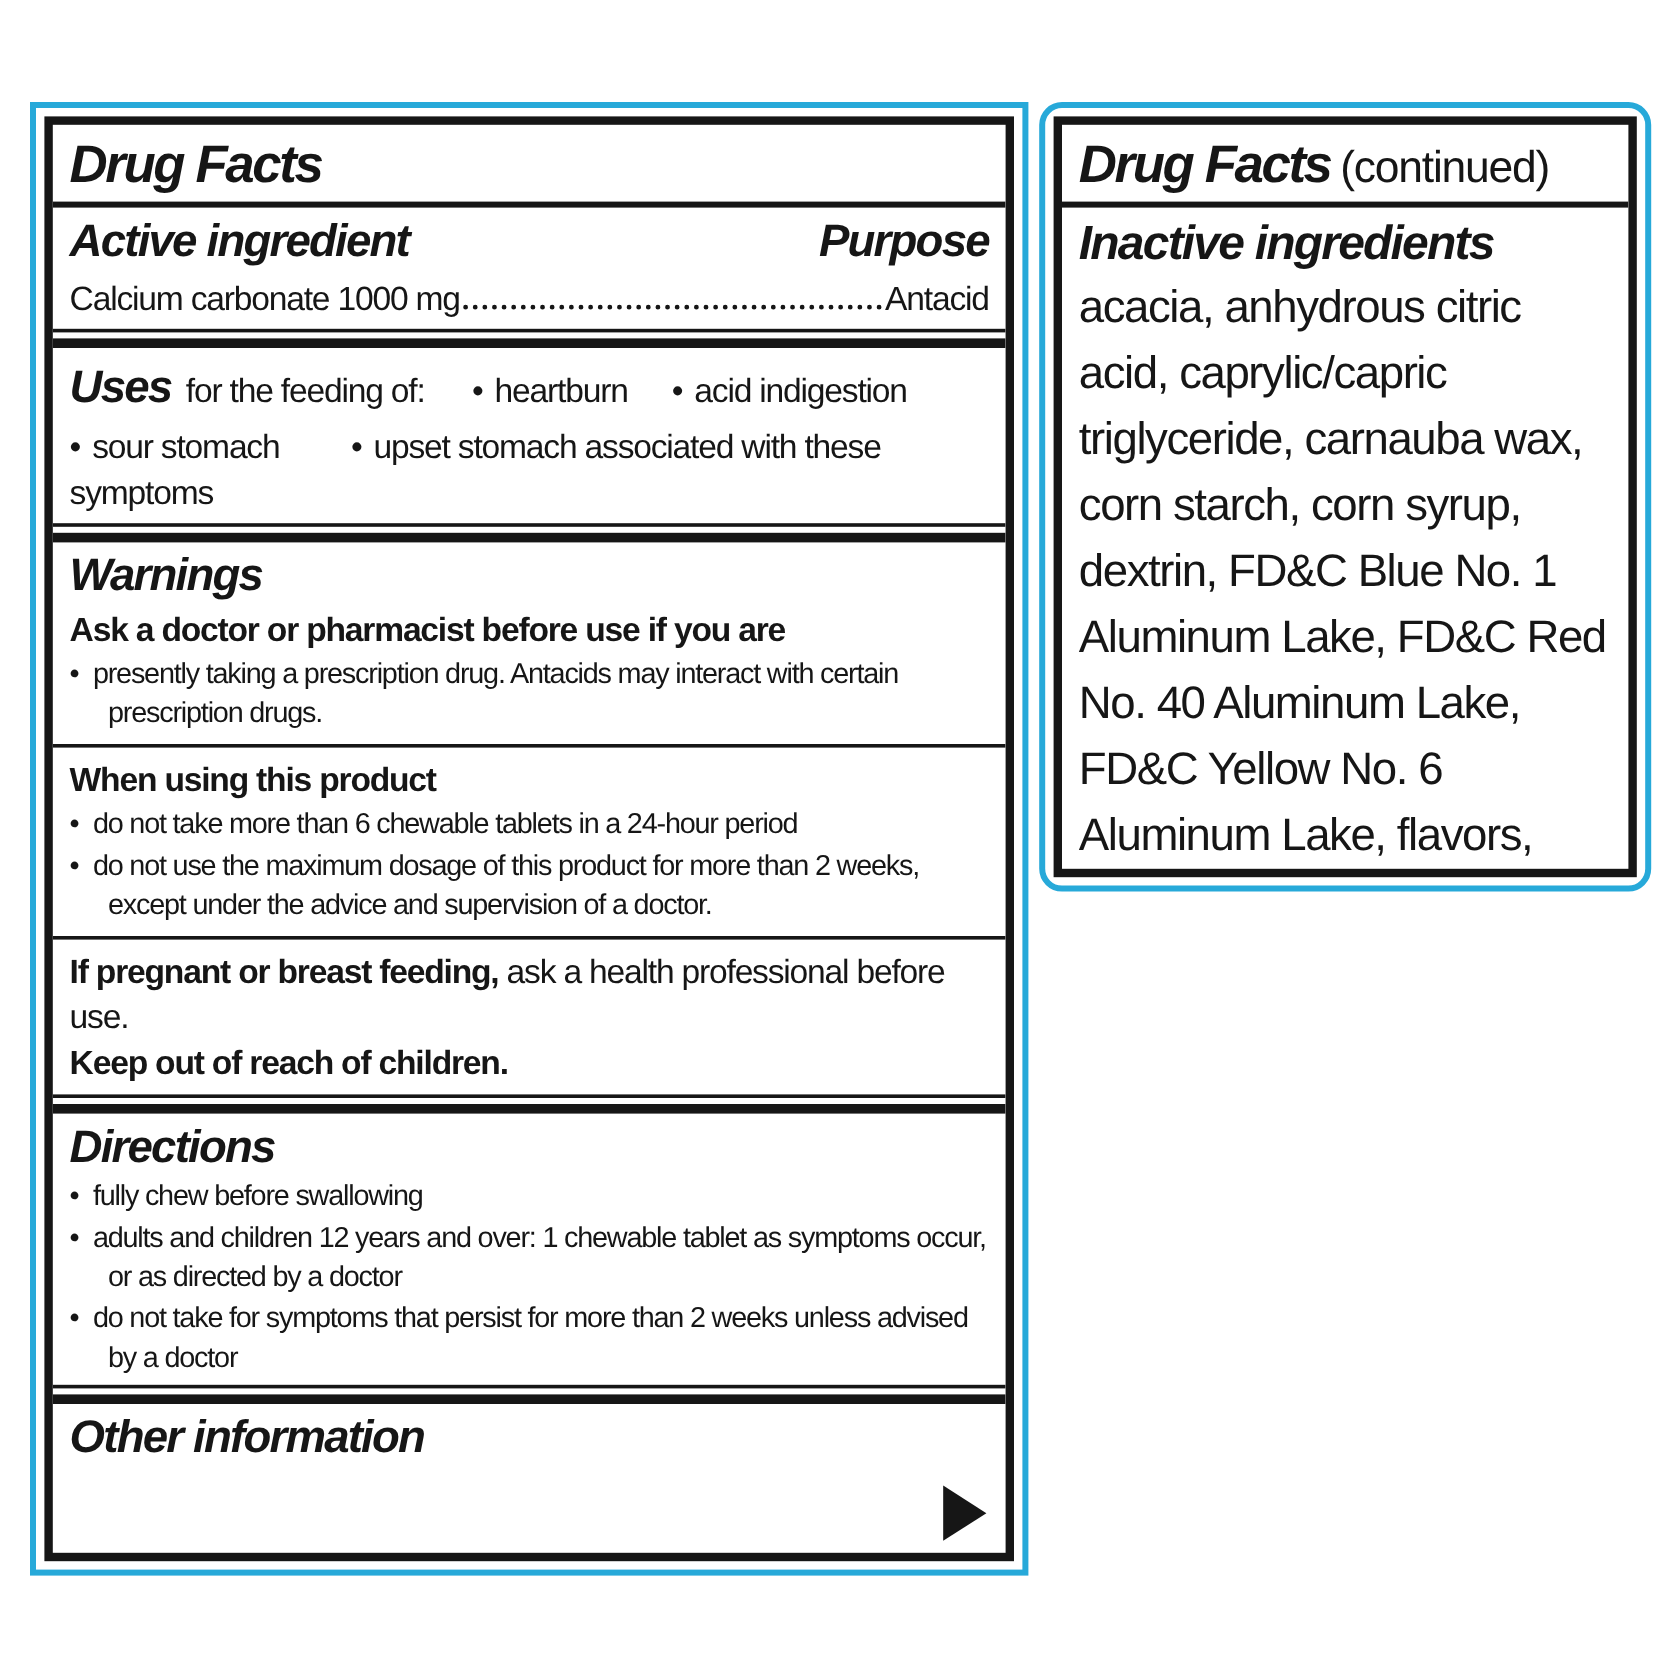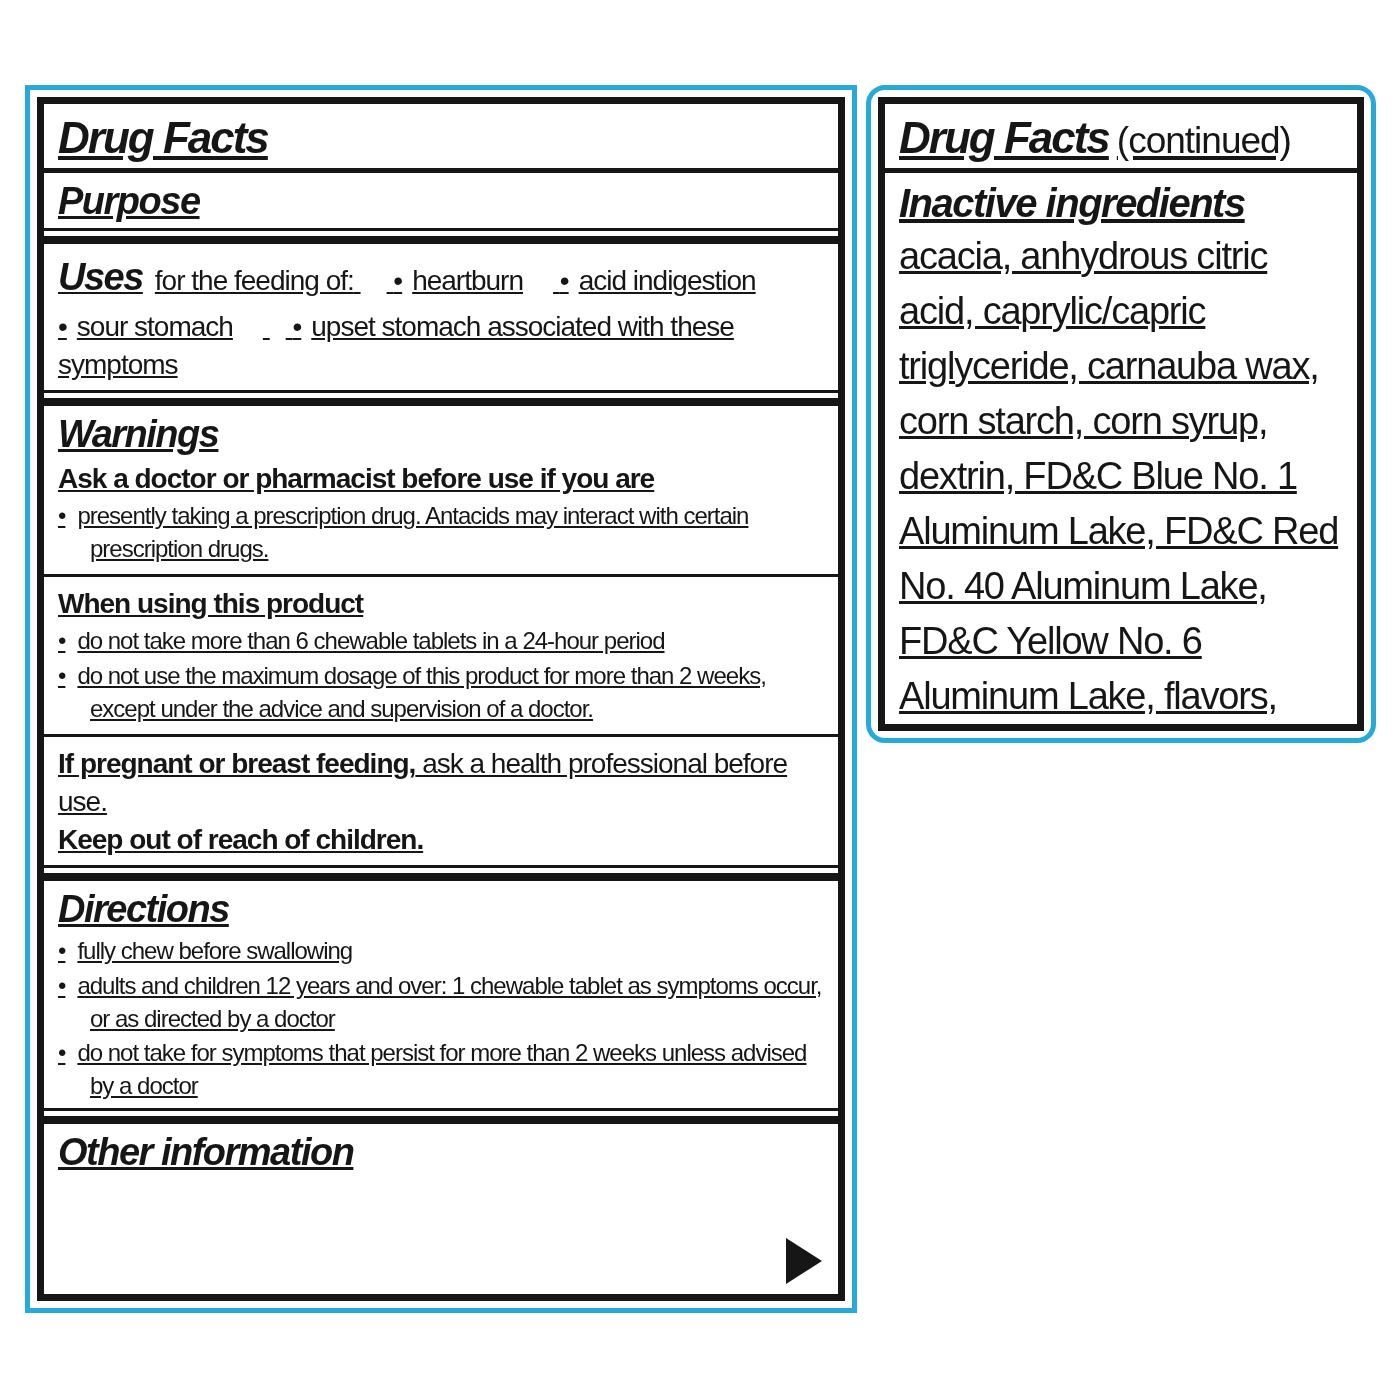--- a/index.html
+++ b/index.html
@@ -3,21 +3,21 @@
 <meta charset="utf-8">
 <style>
   html,body{margin:0;padding:0;}
   body{
     width:1400px;height:1400px;background:#ffffff;position:relative;
     font-family:"Liberation Sans",sans-serif;color:#161616;
     -webkit-font-smoothing:antialiased;
   }
   .panel-outer{
     position:absolute;box-sizing:border-box;background:#ffffff;
-    border:5px solid #27a9d9;padding:7px;text-decoration:underline;
+    border:5px solid #27a9d9;padding:7px;
   }
   #left-panel{left:25px;top:85px;width:832px;height:1228px;}
   #right-panel{left:866px;top:85px;width:510px;height:658px;border-radius:19px;}
   .panel-inner{
     box-sizing:border-box;width:100%;height:100%;background:#ffffff;
     border:7px solid #161616;padding:8px 14px 6px;position:relative;overflow:hidden;
   }
   
   .df-title{
     font-size:44px;font-weight:bold;font-style:italic;letter-spacing:-2px;
@@ -76,21 +76,27 @@
 <body>
 
 <div class="panel-outer" id="left-panel">
   <div class="panel-inner">
 
     <div class="df-title">Drug Facts</div>
     <div class="title-rule"></div>
 
     <div class="sect">
       <div class="ai-head-row">
+        <span class="h">Active ingredient</span>
         <span class="h">Purpose</span>
+      </div>
+      <div class="leader-row bodytxt">
+        <span>Calcium carbonate 1000 mg</span>
+        <span class="leader"></span>
+        <span>Antacid</span>
       </div>
     </div>
 
     <div class="sep">
         <div class="t1"></div>
         <div class="g"></div>
         <div class="t2"></div>
       </div>
 
     <div class="sect">

